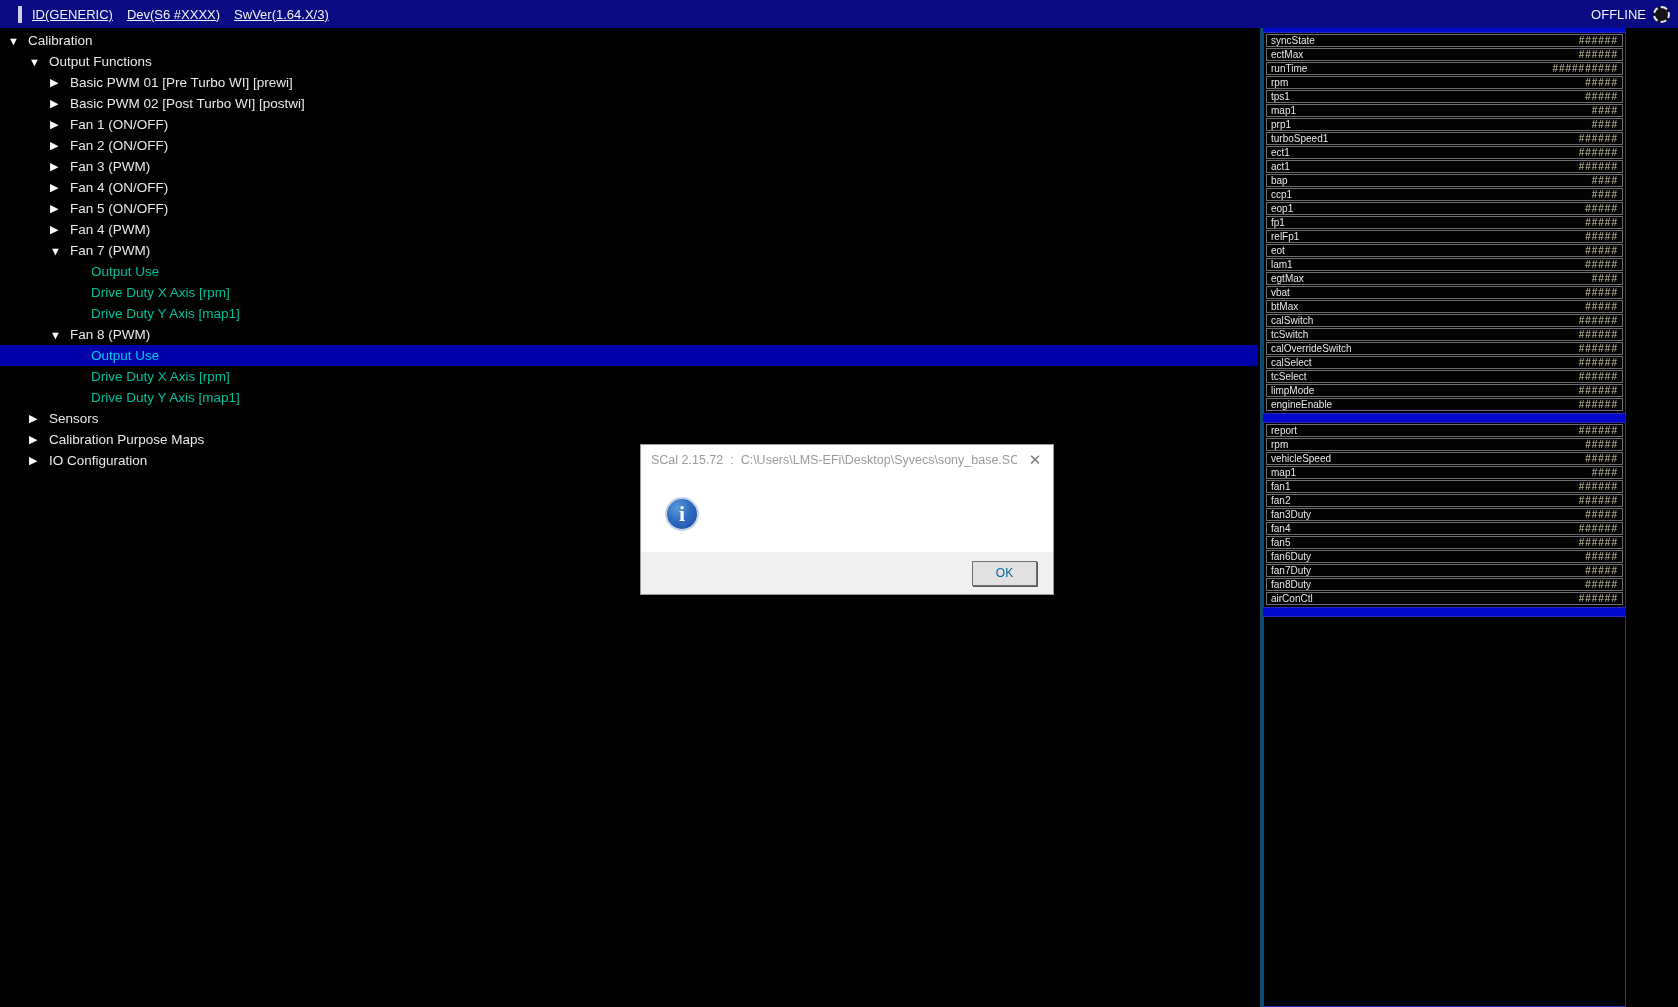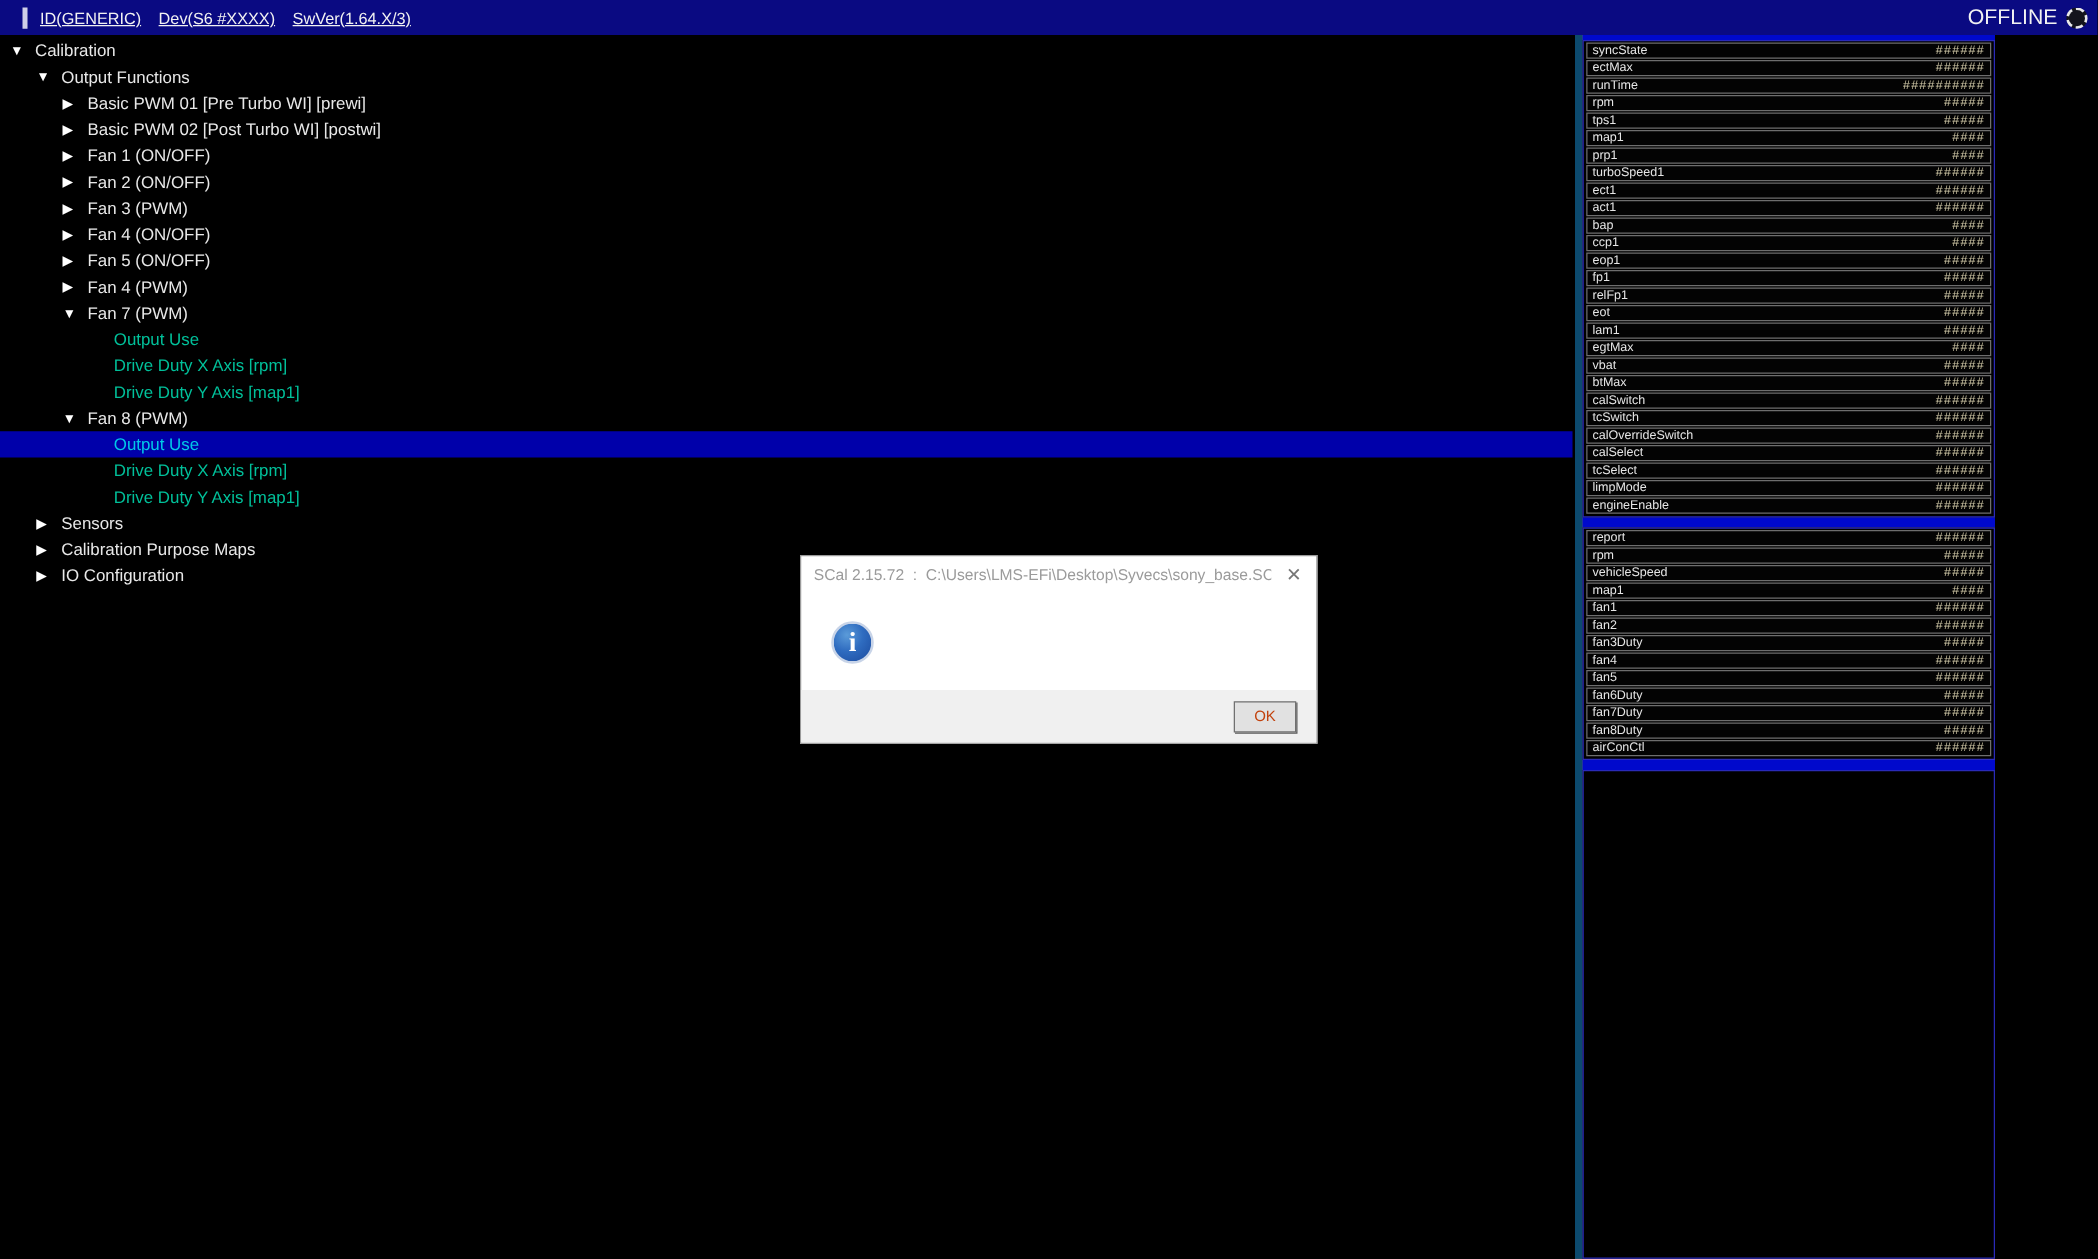--- a/index.html
+++ b/index.html
@@ -8,36 +8,36 @@
 
   
   .menubar { position:absolute; left:0; top:0; width:1678px; height:28px;
              background:#0a0a82; display:flex; align-items:center; color:#f2f2f2;
              font-size:13px; }
   .menu-item { display:inline-block; padding:5px 10px; margin-left:2px; cursor:default; }
   .menu-item::first-letter { text-decoration:underline; }
   .menu-sep { width:4px; height:17px; border-left:2px solid #cfcfe8; border-right:2px solid #cfcfe8; margin:0 10px 0 18px; }
   .status-seg { margin-right:14px; white-space:pre;text-decoration:underline; }
   .offline-wrap { position:absolute; right:8px; top:0; height:28px; display:flex; align-items:center; }
-  .offline-label { font-size:17px; margin-right:7px; }
+  .offline-label { font-size:13px; margin-right:7px; }
   .offline-lamp { width:17px; height:17px; border-radius:50%; background:#14141c;
                   border:2px dashed #e8e8e8; }
 
   
   .tree { position:absolute; left:0; top:30px; width:1258px; bottom:0; background:#000;
           font-size:13.5px; }
   .tree-row { height:21px; display:flex; align-items:center; color:#e8e8e8; white-space:pre; }
   .tree-row.selected { background:#0000aa; }
   .tree-arrow { display:inline-block; width:20px; font-size:11px; color:#fff; text-align:left; }
   .tree-label.leaf { color:#00c09a; }
   .tree-row.selected .tree-label.leaf { color:#00c8e8; }
 
   
-  .right-region { position:absolute; left:1260px; top:28px; width:336px; bottom:0;
-                  background:#737373; border-left:6px solid #0c4a6e;
+  .right-region { position:absolute; left:1260px; top:28px; width:366px; bottom:0;
+                  background:#737373; border-left:3px solid #0c4a6e;
                   display:flex; flex-direction:column; }
   .panel-gap { height:8px; background:#0009cc; flex:0 0 auto; }
   .panel-gap.top { height:4px; }
   .watch-panel { background:#000; border:1px solid #2a2ab8; padding:1px 2px; flex:0 0 auto; }
   .watch-panel.grow { flex:1 1 auto; }
   .watch-row { display:flex; justify-content:space-between; align-items:center;
                border:1px solid #6e6e6e; background:#030303; height:13px;
                padding:0 4px; margin-bottom:1px; font-size:10px; line-height:11px; }
   .watch-name { color:#e6e6e6; }
   .watch-value { color:#cfc7a6; letter-spacing:1px; }
@@ -54,23 +54,23 @@
   .dialog-body { flex:1 1 auto; display:flex; align-items:center; }
   .info-icon { flex:0 0 auto; width:34px; height:34px; border-radius:50%;
                margin-left:24px; margin-right:13px;
                background:radial-gradient(circle at 35% 30%, #5b9bd9 0%, #2f6cc0 45%, #1b4a9e 100%);
                border:2px solid #c8d4e8; color:#fff; font-family:"Liberation Serif", serif;
                font-weight:bold; font-size:22px; display:flex; align-items:center; justify-content:center; }
   .dialog-message { width:340px; color:#111; font-size:12.5px; line-height:1.45;
                     white-space:pre-wrap; }
   .dialog-footer { height:42px; background:#f0f0f0; flex:0 0 auto; display:flex;
                    align-items:center; justify-content:flex-end; }
-  .ok-button { width:50px; height:25px; margin-right:16px; background:#e1e1e1;
+  .ok-button { width:65px; height:25px; margin-right:16px; background:#e1e1e1;
                border:1px solid #707070; box-shadow:1px 1px 0 #5a5a5a;
-               font-size:12px; color:#c2410c; font-family:"Liberation Sans", sans-serif; }
+               font-size:12px; color:#0369a1; font-family:"Liberation Sans", sans-serif; }
 </style>
 </head>
 <body>
 
 <div class="menubar">
   <span class="menu-sep"></span>
   <span><span class="status-seg">ID(GENERIC)</span><span class="status-seg">Dev(S6 #XXXX)</span><span class="status-seg">SwVer(1.64.X/3)</span></span>
   <div class="offline-wrap">
     <span class="offline-label">OFFLINE</span>
     <span class="offline-lamp"></span>

